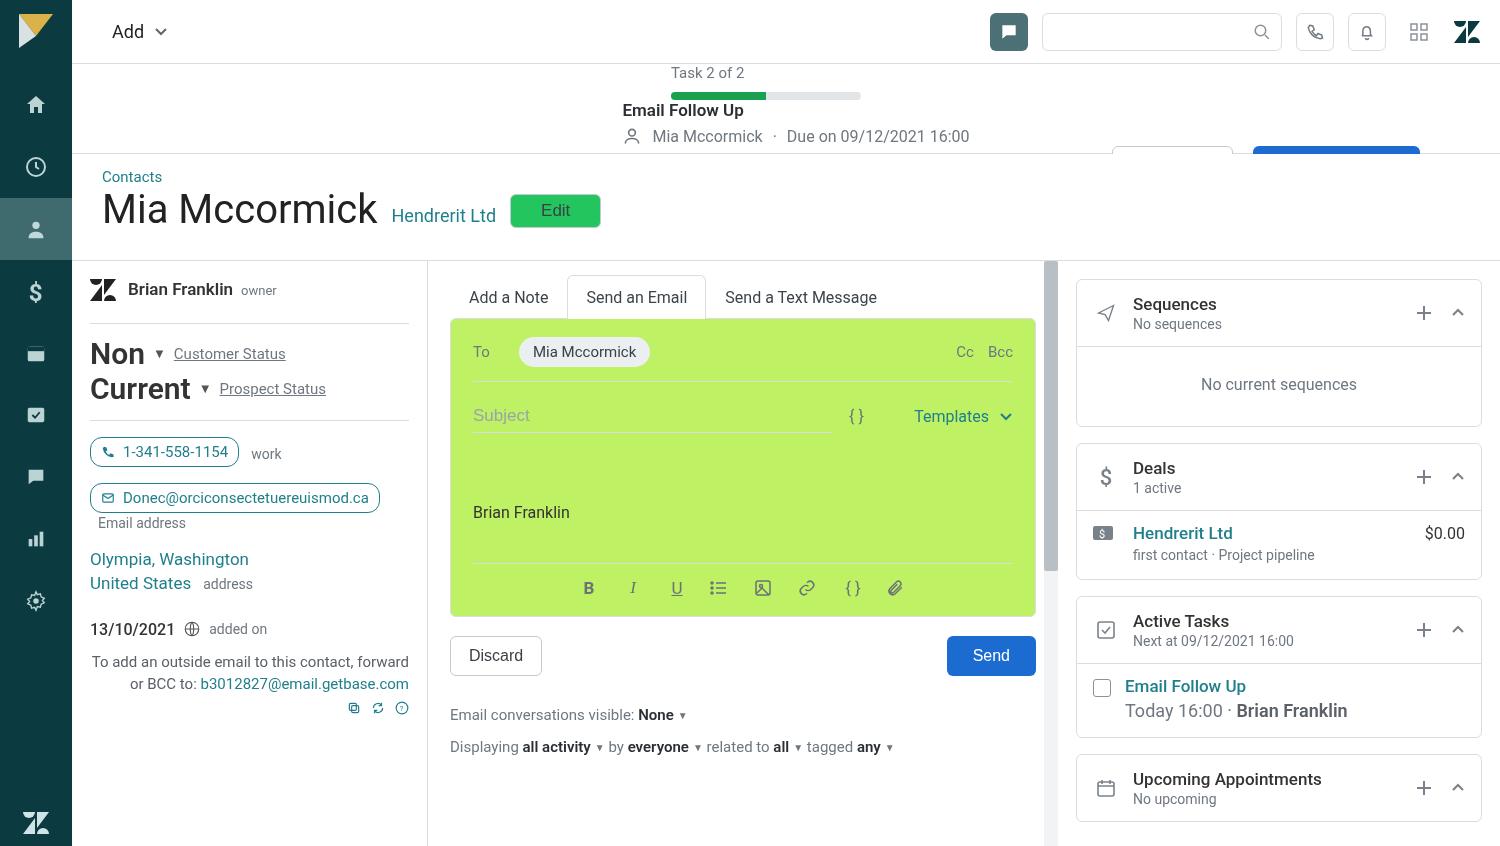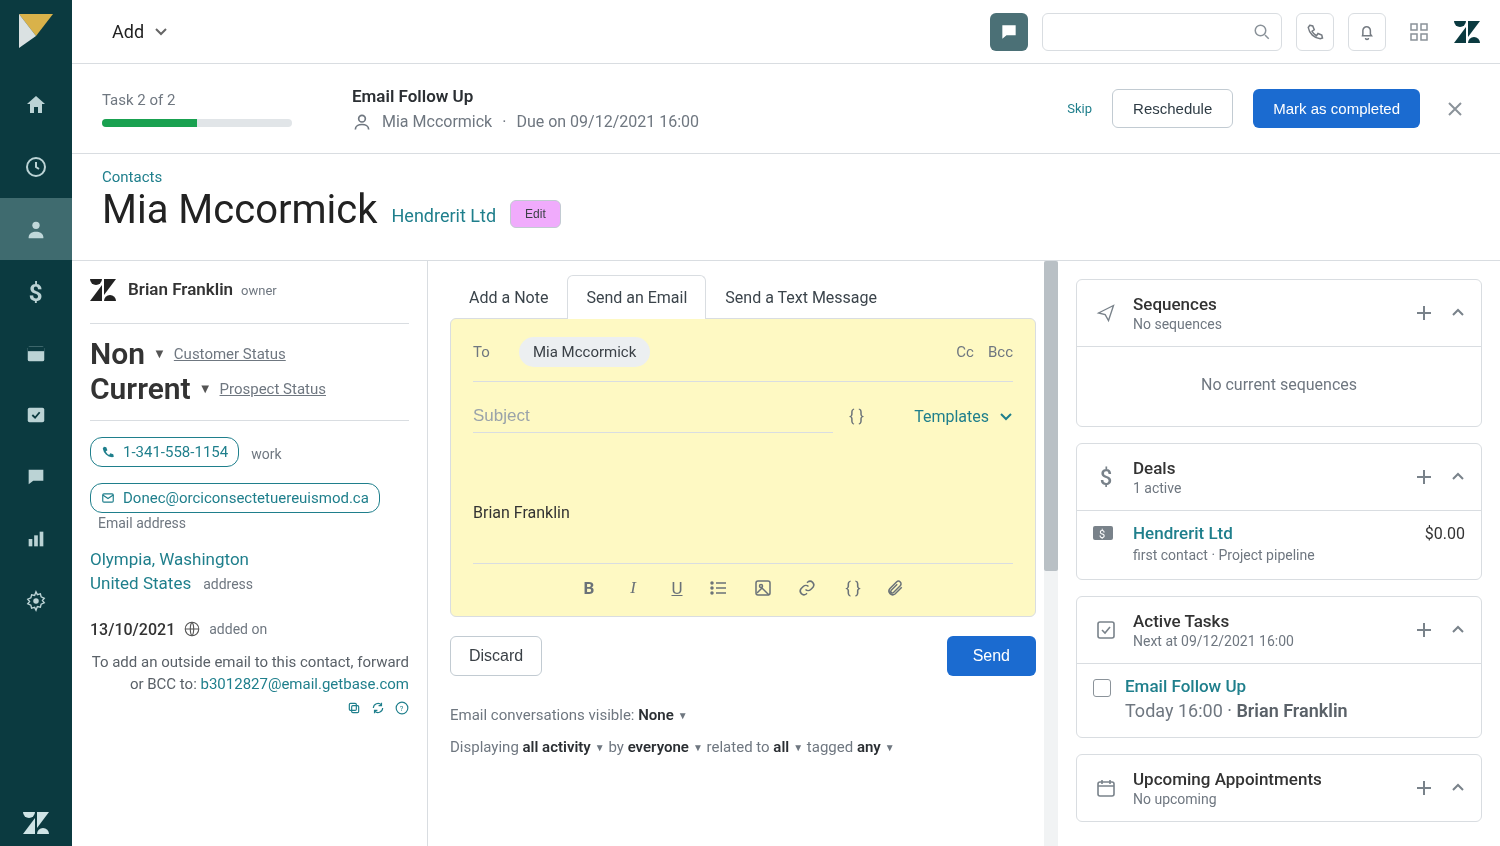--- a/index.html
+++ b/index.html
@@ -30,40 +30,40 @@
   
   .topbar{position:absolute;left:72px;right:0;top:0;height:64px;border-bottom:1px solid var(--border);display:flex;align-items:center;padding:0 18px;background:#fff;}
   .add-menu{display:flex;align-items:center;gap:10px;color:#222;font-size:18px;cursor:pointer;margin-left:22px;}
   .top-right{margin-left:auto;display:flex;align-items:center;gap:14px;}
   .chat-btn{width:38px;height:38px;border-radius:6px;background:#4b7076;display:flex;align-items:center;justify-content:center;color:#fff;}
   .search-box{display:flex;align-items:center;width:240px;height:38px;border:1px solid var(--border);border-radius:6px;padding:0 10px;color:var(--muted);}
   .search-box input{border:none;outline:none;flex:1;font-size:14px;background:transparent;}
   .icon-btn{width:38px;height:38px;border:1px solid var(--border);border-radius:6px;display:flex;align-items:center;justify-content:center;color:#757b82;cursor:pointer;background:#fff;}
   .z-logo{width:30px;height:30px;display:flex;align-items:center;justify-content:center;}
   
-  .task-hdr{position:absolute;left:72px;right:0;top:64px;height:90px;border-bottom:1px solid var(--border);display:flex;align-items:center;padding:0 30px;background:#fff;}
+  .task-hdr{position:absolute;left:72px;right:0;top:64px;height:90px;border-bottom:1px solid var(--border);display:flex;align-items:center;padding:0 30px;background:#fff;flex-direction:column;}
   .task-progress{width:230px;}
   .task-progress .lbl{color:var(--muted);font-size:15px;margin-bottom:10px;}
   .prog{height:8px;border-radius:4px;background:#e1e5e8;width:190px;overflow:hidden;}
   .prog .fill{height:100%;background:var(--green);width:50%;}
   .task-main{margin-left:20px;}
   .task-title{font-weight:600;font-size:17px;color:#2b2f33;margin-bottom:6px;}
   .task-sub{display:flex;align-items:center;gap:10px;color:var(--muted);font-size:16px;}
   .task-actions{margin-left:auto;display:flex;align-items:center;gap:20px;}
   .btn-link{color:#1f7f8c;font-size:13px;cursor:pointer;text-align:right;}
   .btn-outline{border:1px solid #c2cbd2;border-radius:6px;padding:10px 20px;color:#2e3b44;background:#fff;cursor:pointer;font-size:15px;}
   .btn-primary{background:#1b6bd0;color:#fff;border:none;border-radius:6px;padding:11px 20px;font-size:15px;cursor:pointer;}
   .close-task{color:#8b939a;cursor:pointer;padding:6px;}
   
   .contact-hdr{position:absolute;left:72px;right:0;top:154px;height:106px;padding:14px 30px 0 30px;background:#fff;}
   .breadcrumb{color:#1f7f8c;font-size:15px;margin-bottom:2px;cursor:pointer;}
   .contact-name-row{display:flex;align-items:flex-end;gap:14px;}
   .contact-name{font-size:40px;font-weight:400;color:#222;line-height:1.1;}
   .company-link{color:#1f7f8c;font-size:18px;cursor:pointer;margin-bottom:6px;}
-  .edit-btn{border:1px solid #c2cbd2;border-radius:6px;padding:6px 14px;background:#f0abfc;color:#3a4046;cursor:pointer;font-size:12px;margin-bottom:4px;}
+  .edit-btn{border:1px solid #c2cbd2;border-radius:6px;padding:6px 30px;background:#22c55e;color:#3a4046;cursor:pointer;font-size:17px;margin-bottom:4px;}
   
   .columns{position:absolute;left:72px;right:0;top:260px;bottom:0;display:flex;border-top:1px solid var(--border);}
   .col-left{width:356px;border-right:1px solid var(--border);padding:18px 18px 0 18px;overflow:hidden;}
   .owner-row{display:flex;gap:12px;margin-bottom:18px;}
   .owner-row .z{width:26px;height:26px;}
   .owner-name{font-weight:600;font-size:17px;}
   .owner-role{color:var(--muted);font-size:13px;margin-left:4px;}
   .hr{height:1px;background:var(--border);margin:4px 0 12px 0;}
   .status-big{font-size:30px;font-weight:600;}
   .status-row{display:flex;align-items:center;gap:8px;margin-bottom:0px;}
@@ -80,21 +80,21 @@
   .note-text{color:#5a6168;font-size:15px;line-height:1.5;margin-top:12px;text-align:right;}
   .note-text .mono{color:#1f7f8c;}
   .mini-icons{display:inline-flex;gap:10px;color:#1f7f8c;margin-left:6px;vertical-align:middle;}
   
   .col-mid{flex:1;position:relative;overflow:hidden;background:#fff;}
   .scrollbar-fake{position:absolute;right:0;top:0;width:14px;height:100%;background:#f1f3f4;}
   .scrollbar-thumb{position:absolute;right:0;top:0;width:14px;height:310px;background:#b9c0c5;border-radius:2px;}
   .tabs{display:flex;gap:0;padding:14px 22px 0 22px;}
   .tab{padding:12px 18px;font-size:16px;color:#3b444b;cursor:pointer;border:1px solid transparent;border-bottom:none;border-radius:6px 6px 0 0;}
   .tab.active{border-color:var(--border);background:#fff;position:relative;z-index:2;}
-  .compose{margin:0 22px;border:1px solid var(--border);border-radius:6px;padding:18px 22px 18px 22px;background:#fef9c3;position:relative;top:-1px;}
+  .compose{margin:0 22px;border:1px solid var(--border);border-radius:6px;padding:18px 22px 18px 22px;background:#bef264;position:relative;top:-1px;}
   .to-row{display:flex;align-items:center;gap:12px;border-bottom:1px solid var(--border);padding-bottom:14px;}
   .to-label{color:var(--muted);font-size:15px;width:34px;}
   .pill{background:#eceff1;border-radius:16px;padding:6px 14px;font-size:15px;color:#3a4046;}
   .ccbcc{margin-left:auto;display:flex;gap:14px;color:var(--muted);font-size:15px;}
   .ccbcc span{cursor:pointer;}
   .subj-row{display:flex;align-items:center;gap:10px;margin-top:18px;}
   .subj-input{border:none;border-bottom:1px solid var(--border);outline:none;font-size:17px;padding:6px 0;color:#333;width:360px;background:transparent;}
   .subj-input::placeholder{color:#9aa3aa;}
   .brace-icon{color:#6a7278;margin-left:6px;cursor:pointer;}
   .templates{margin-left:auto;display:flex;align-items:center;gap:10px;color:#1f7f8c;font-size:16px;cursor:pointer;}

